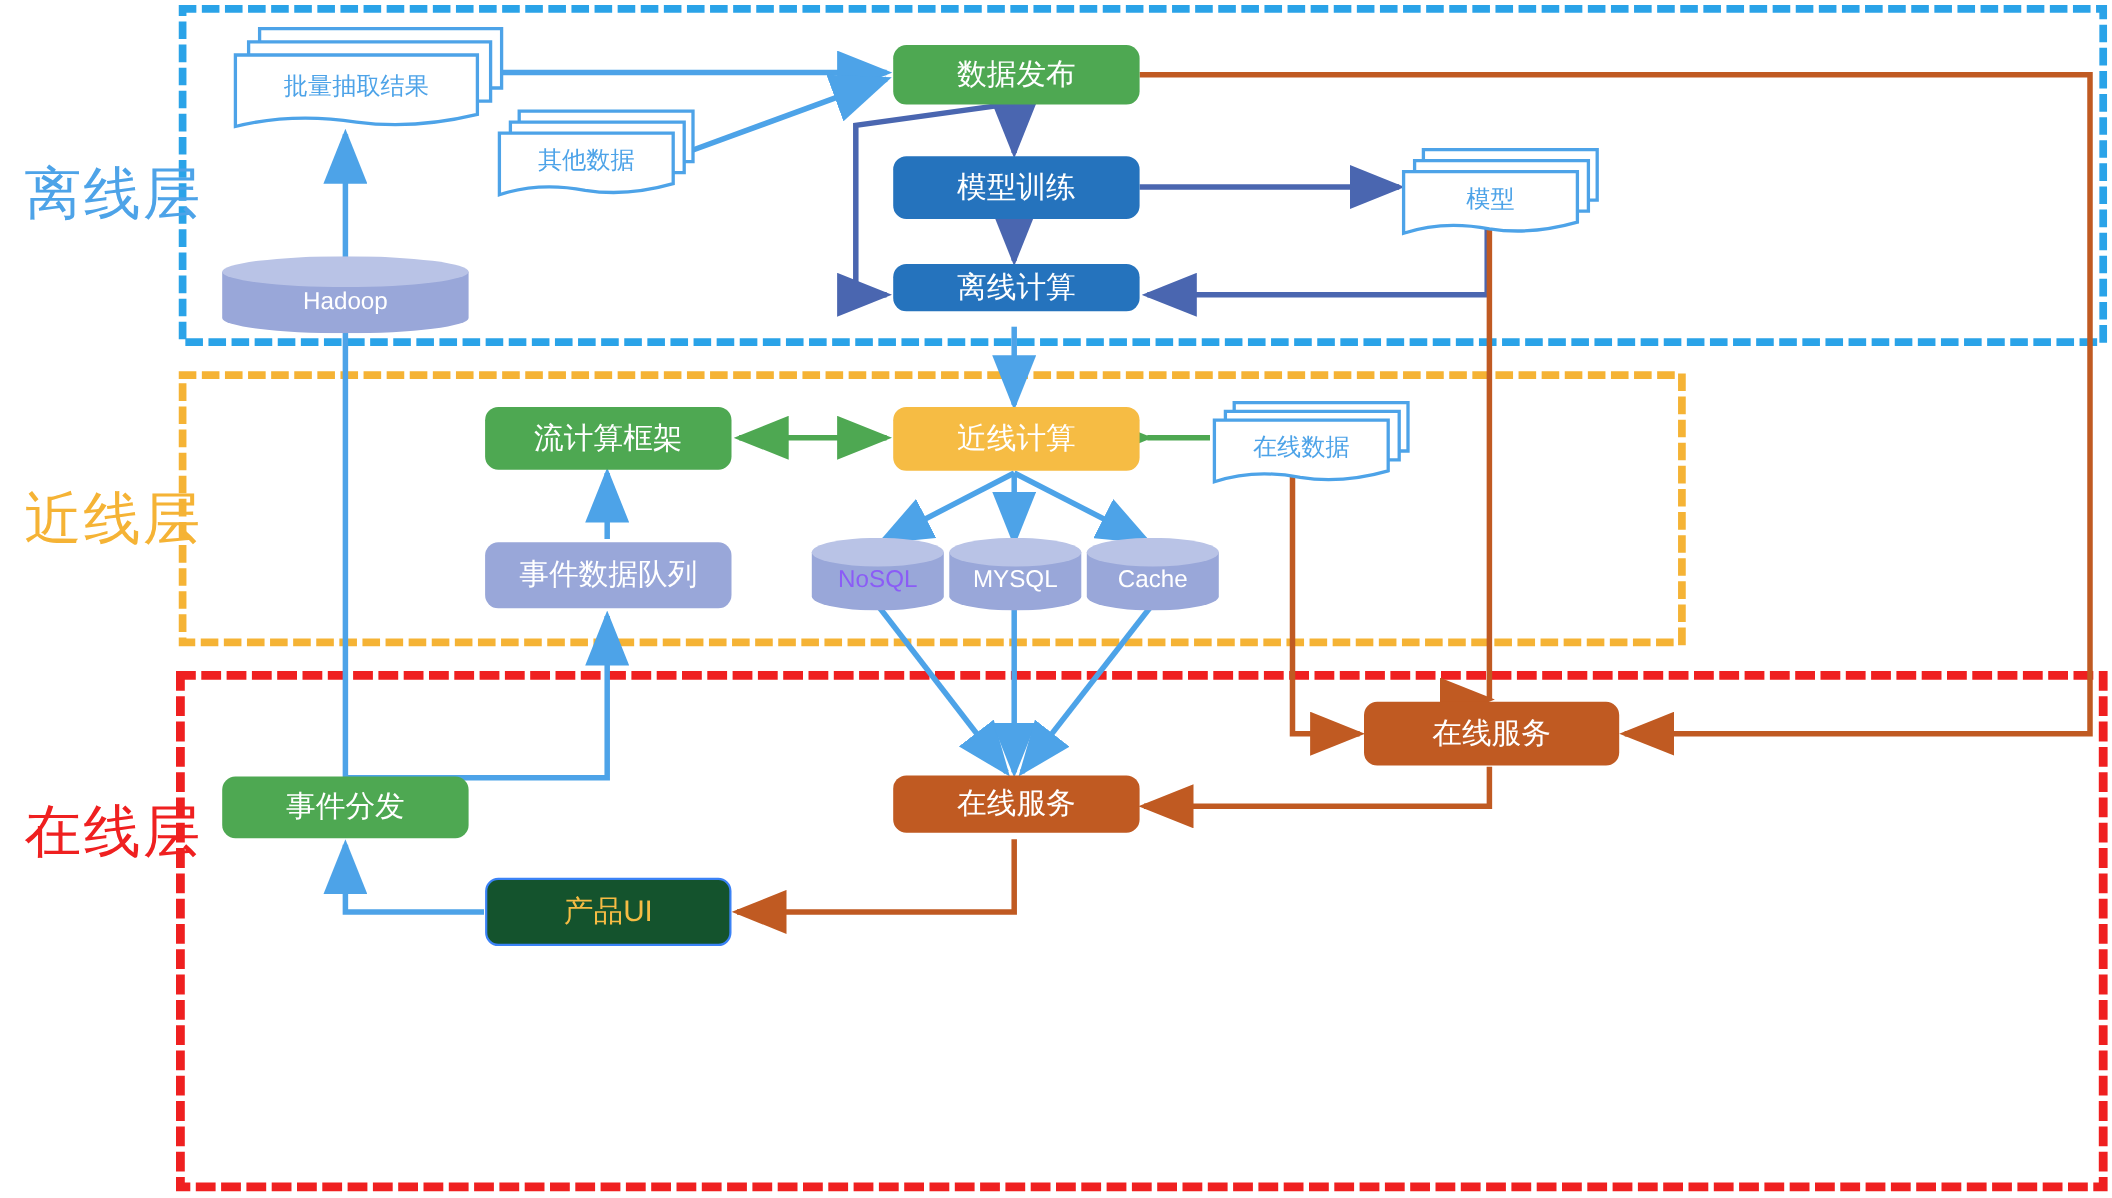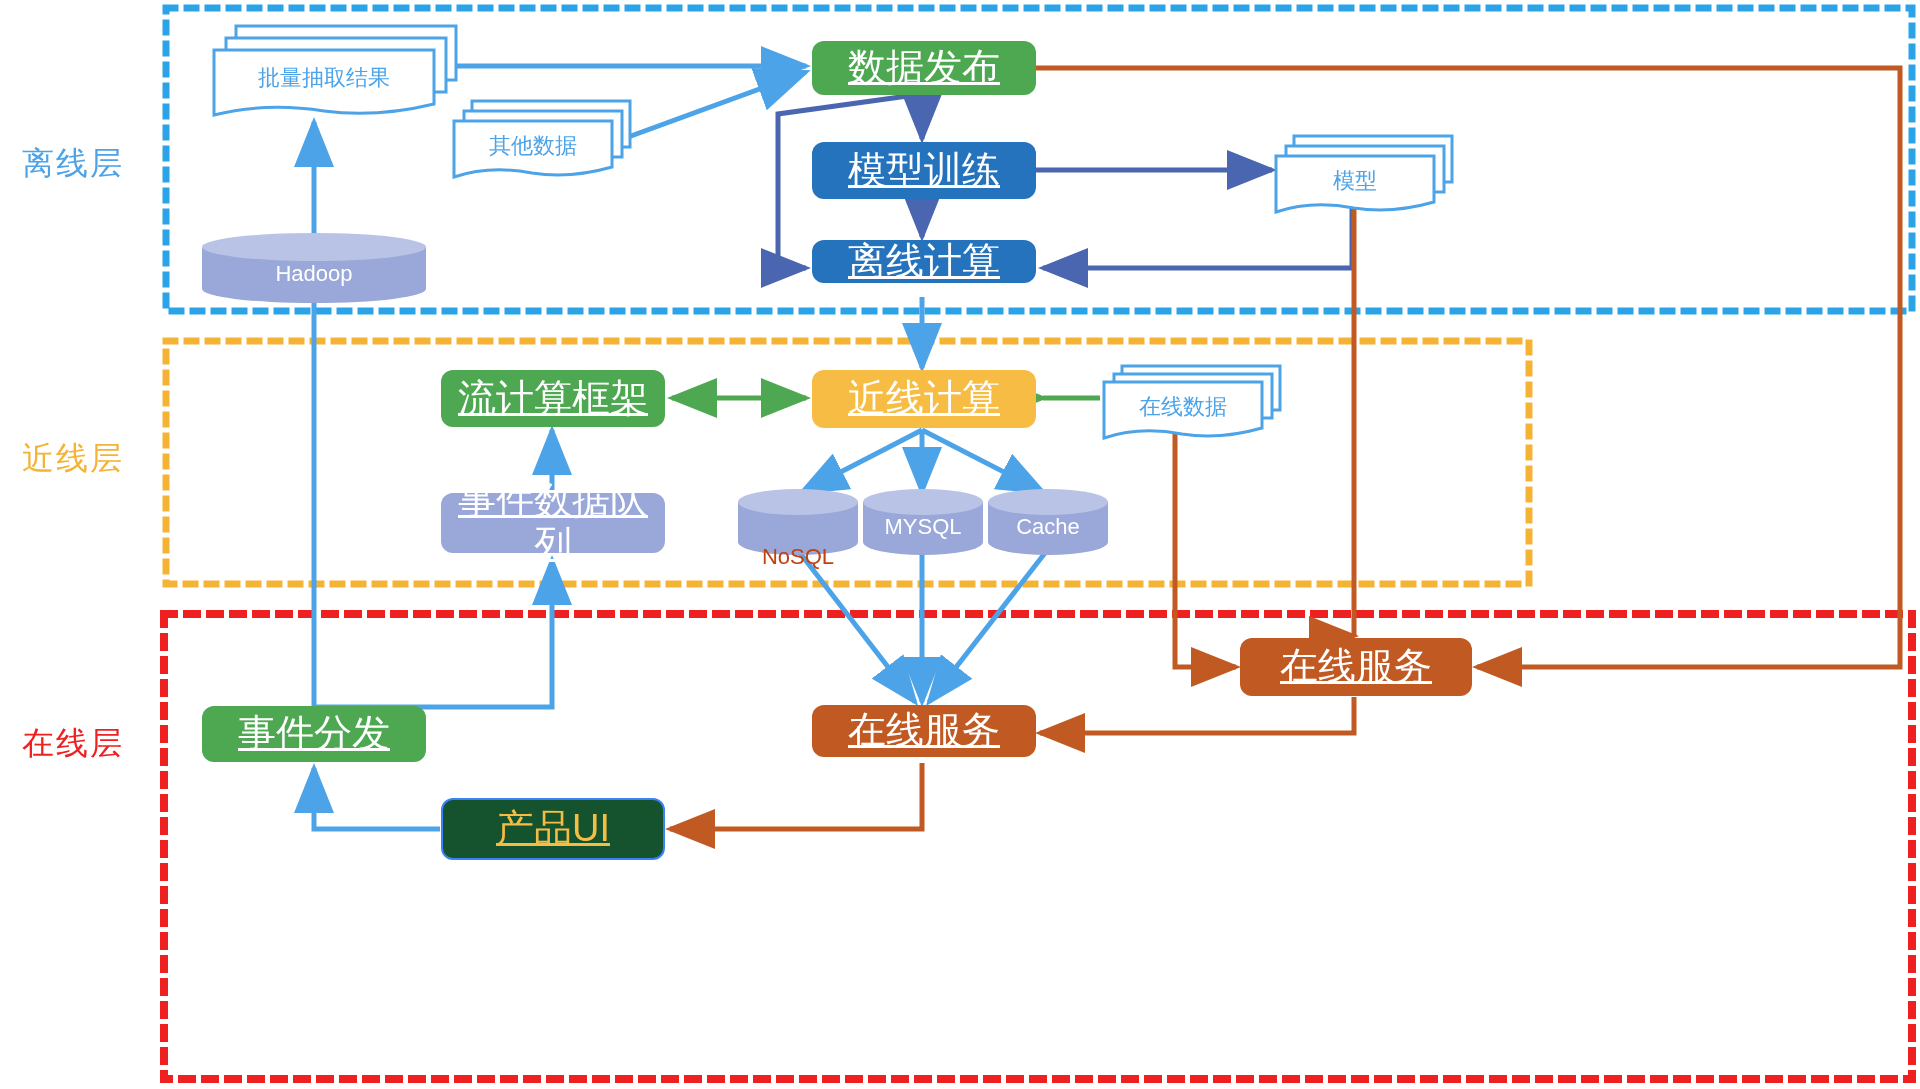--- a/index.html
+++ b/index.html
@@ -1,28 +1,28 @@
 <!DOCTYPE html>
 <html><head>
 <meta charset="utf-8">
 <style>
   html,body{margin:0;padding:0;background:#ffffff;}
   body{font-family:"Liberation Sans","DejaVu Sans",sans-serif;}
   #stage{position:relative;width:1920px;height:1089px;background:#ffffff;overflow:hidden;}
   #svg-layer{position:absolute;left:0;top:0;width:1920px;height:1089px;}
 
-  .layer-label{position:absolute;font-size:32px;letter-spacing:2px;white-space:nowrap;}
+  .layer-label{position:absolute;font-size:52px;letter-spacing:2px;white-space:nowrap;}
   .layer-label.offline{color:#4da3e8;}
   .layer-label.nearline{color:#f5b335;}
   .layer-label.online{color:#ef2020;}
 
   .node{position:absolute;display:flex;align-items:center;justify-content:center;
         box-sizing:border-box;text-align:center;line-height:1.15;}
 
-  .rbox{border-radius:12px;color:#ffffff;font-size:38px;text-decoration:underline;}
+  .rbox{border-radius:12px;color:#ffffff;font-size:27px;}
   .rbox.green{background:#4ea852;}
   .rbox.blue{background:#2573bd;}
   .rbox.amber{background:#f6bc44;}
   .rbox.orange{background:#c05a22;}
   .rbox.lav{background:#98a4d8;background:#99a7d9;}
   .rbox.uioutline{background:#14532d;border:2px solid #3b82f6;color:#f6bc44;}
   .docwrap{position:absolute;}
   .doclabel{position:absolute;display:flex;align-items:center;justify-content:center;
             color:#4da3e8;font-size:22px;white-space:nowrap;}
 </style>
@@ -141,21 +141,21 @@
       <ellipse cx="114" cy="14" rx="112" ry="14" fill="#b9c3e6"></ellipse>
     </svg>
     <div class="doclabel" style="left:0;top:16px;width:228px;height:50px;color:#ffffff;">Hadoop</div>
   </div>
 
   <div class="docwrap" style="left:736px;top:489px;width:124px;height:66px;">
     <svg width="124" height="66" viewBox="0 0 124 66">
       <path d="M2,13 V53 a60,13 0 0 0 120,0 V13 Z" fill="#99a7d9"></path>
       <ellipse cx="62" cy="13" rx="60" ry="13" fill="#b9c3e6"></ellipse>
     </svg>
-    <div class="doclabel" style="left:0;top:14px;width:124px;height:48px;color:#c2410c;margin-top:30px;">NoSQL</div>
+    <div class="doclabel" style="left:0;top:14px;width:124px;height:48px;color:#8b5cf6;">NoSQL</div>
   </div>
 
   <div class="docwrap" style="left:861px;top:489px;width:124px;height:66px;">
     <svg width="124" height="66" viewBox="0 0 124 66">
       <path d="M2,13 V53 a60,13 0 0 0 120,0 V13 Z" fill="#99a7d9"></path>
       <ellipse cx="62" cy="13" rx="60" ry="13" fill="#b9c3e6"></ellipse>
     </svg>
     <div class="doclabel" style="left:0;top:14px;width:124px;height:48px;color:#ffffff;">MYSQL</div>
   </div>
 

